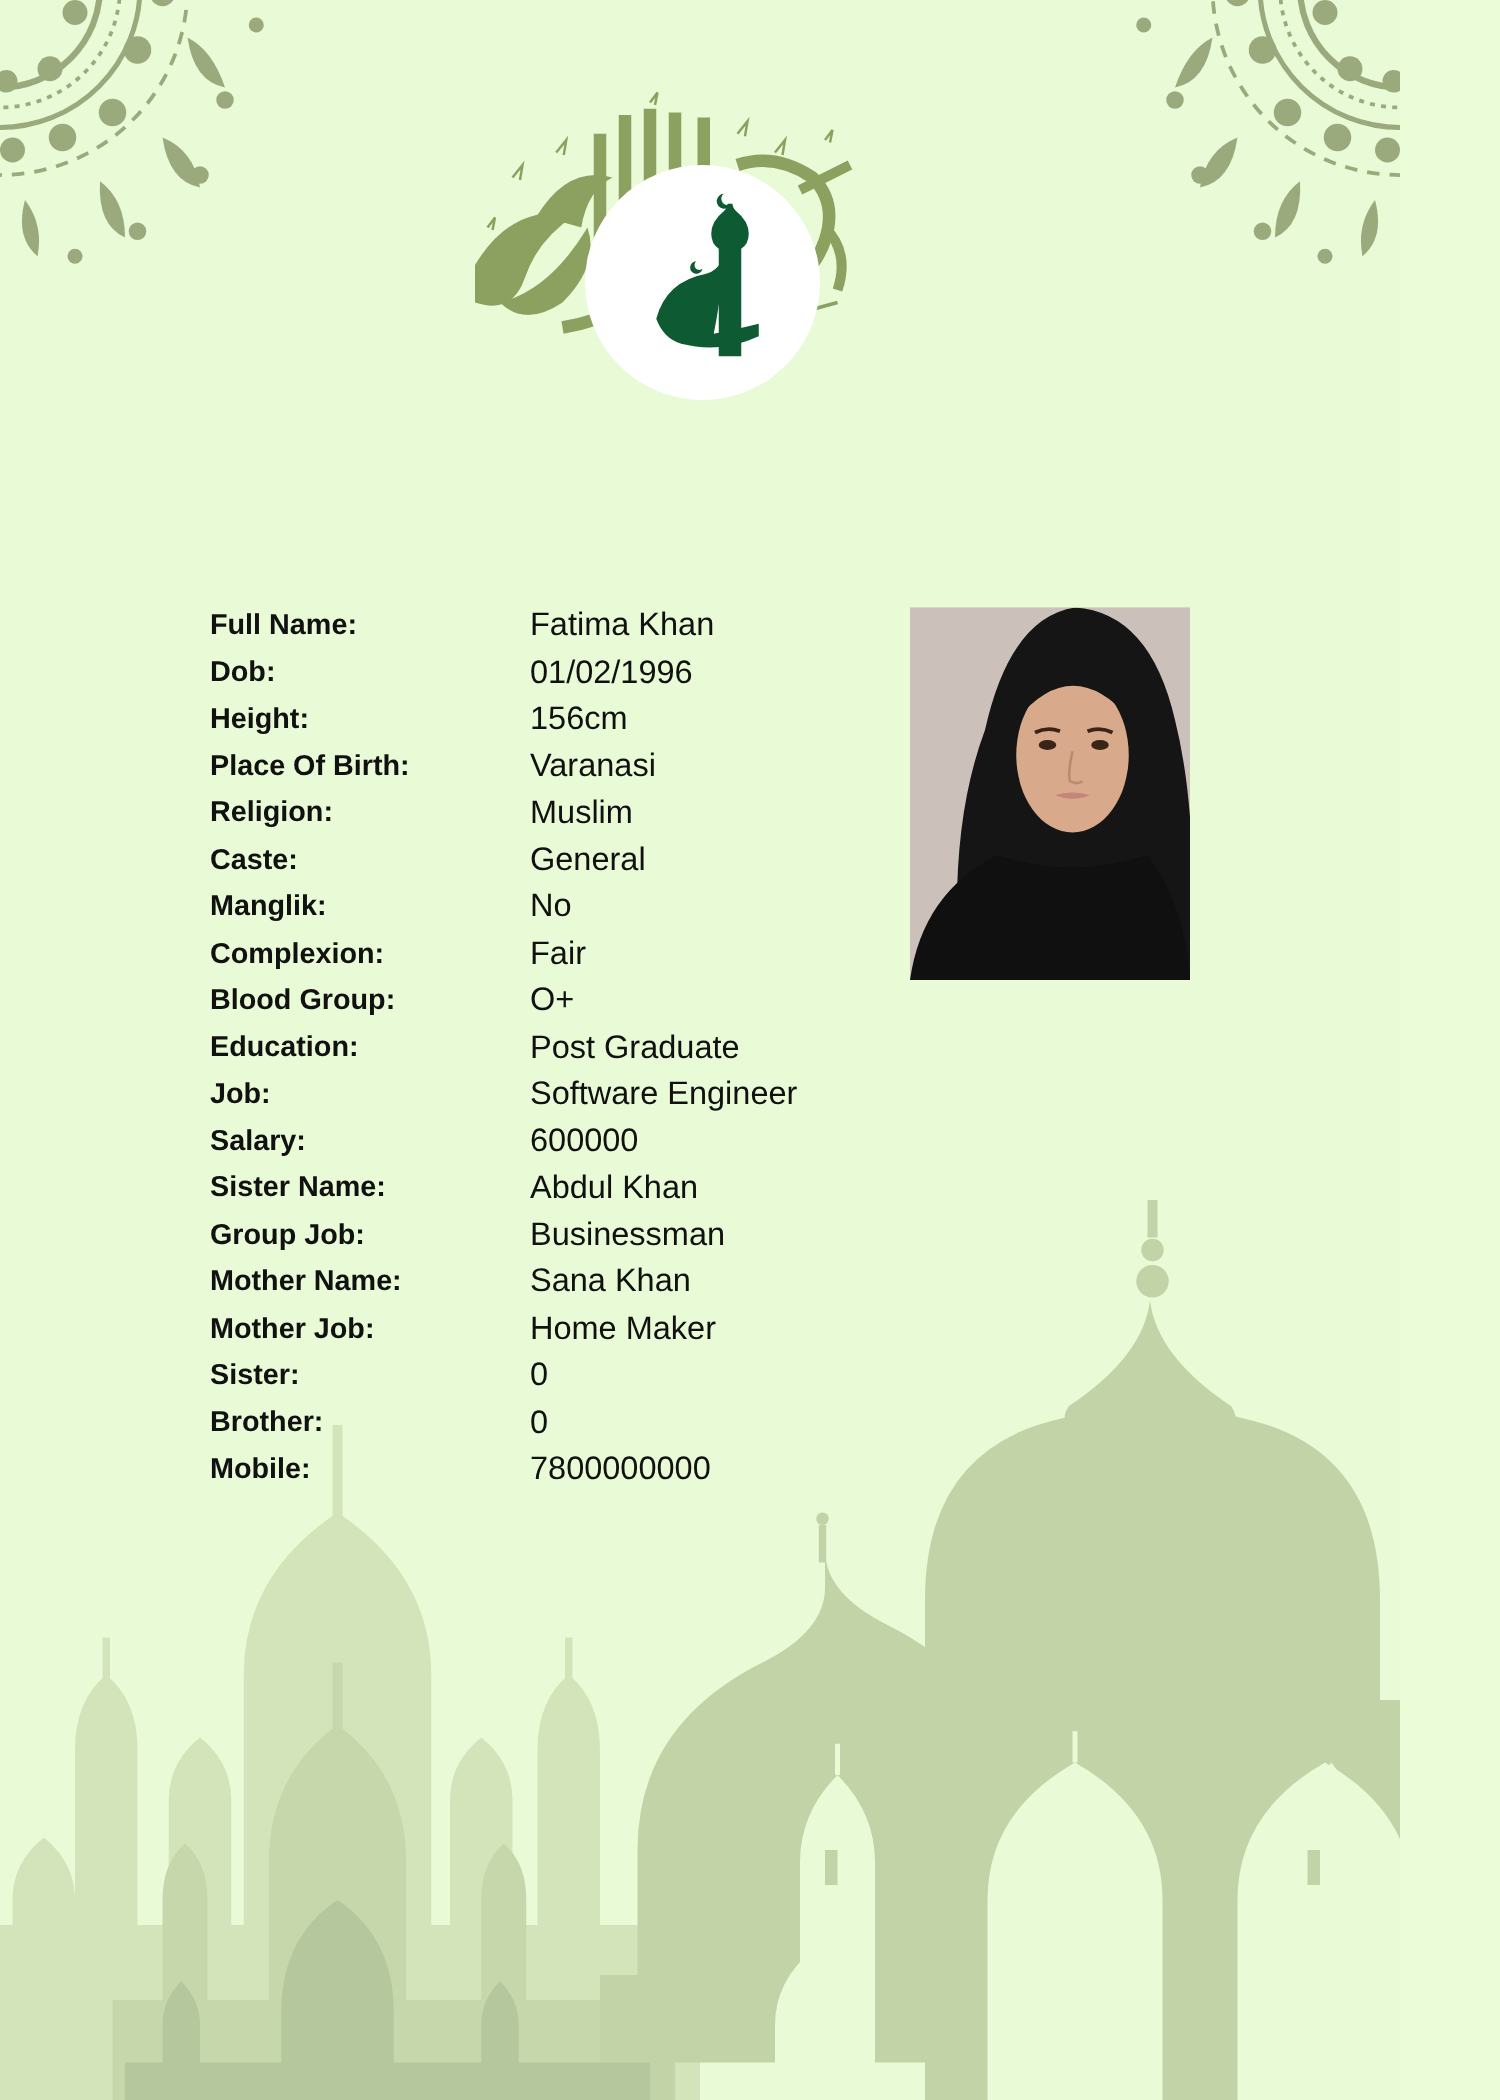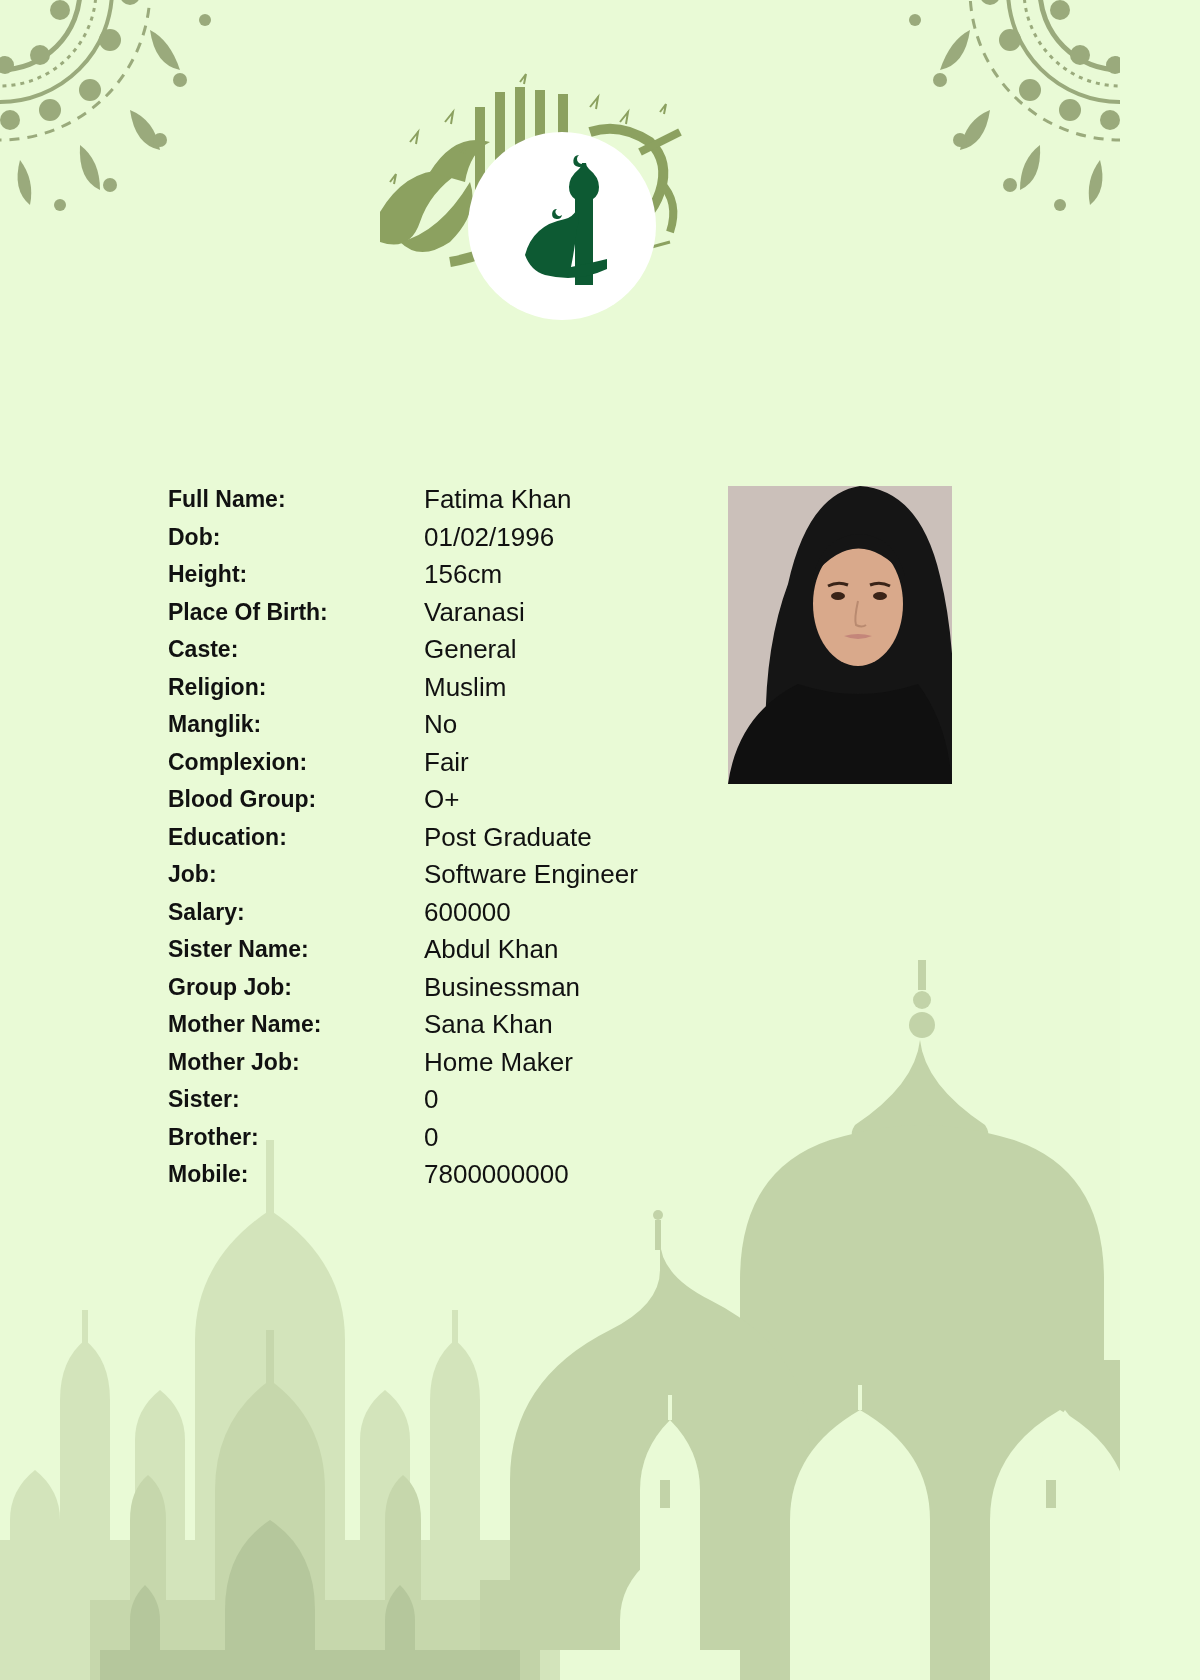--- a/index.html
+++ b/index.html
@@ -220,26 +220,26 @@
       </div>
     <div class="row">
         <span class="label">Height:</span>
         <span class="value">156cm</span>
       </div>
     <div class="row">
         <span class="label">Place Of Birth:</span>
         <span class="value">Varanasi</span>
       </div>
     <div class="row">
+        <span class="label">Religion:</span>
+        <span class="value">Muslim</span>
+      </div>
+    <div class="row">
         <span class="label">Caste:</span>
         <span class="value">General</span>
-      </div>
-    <div class="row">
-        <span class="label">Religion:</span>
-        <span class="value">Muslim</span>
       </div>
     <div class="row">
         <span class="label">Manglik:</span>
         <span class="value">No</span>
       </div>
     <div class="row">
         <span class="label">Complexion:</span>
         <span class="value">Fair</span>
       </div>
     <div class="row">

